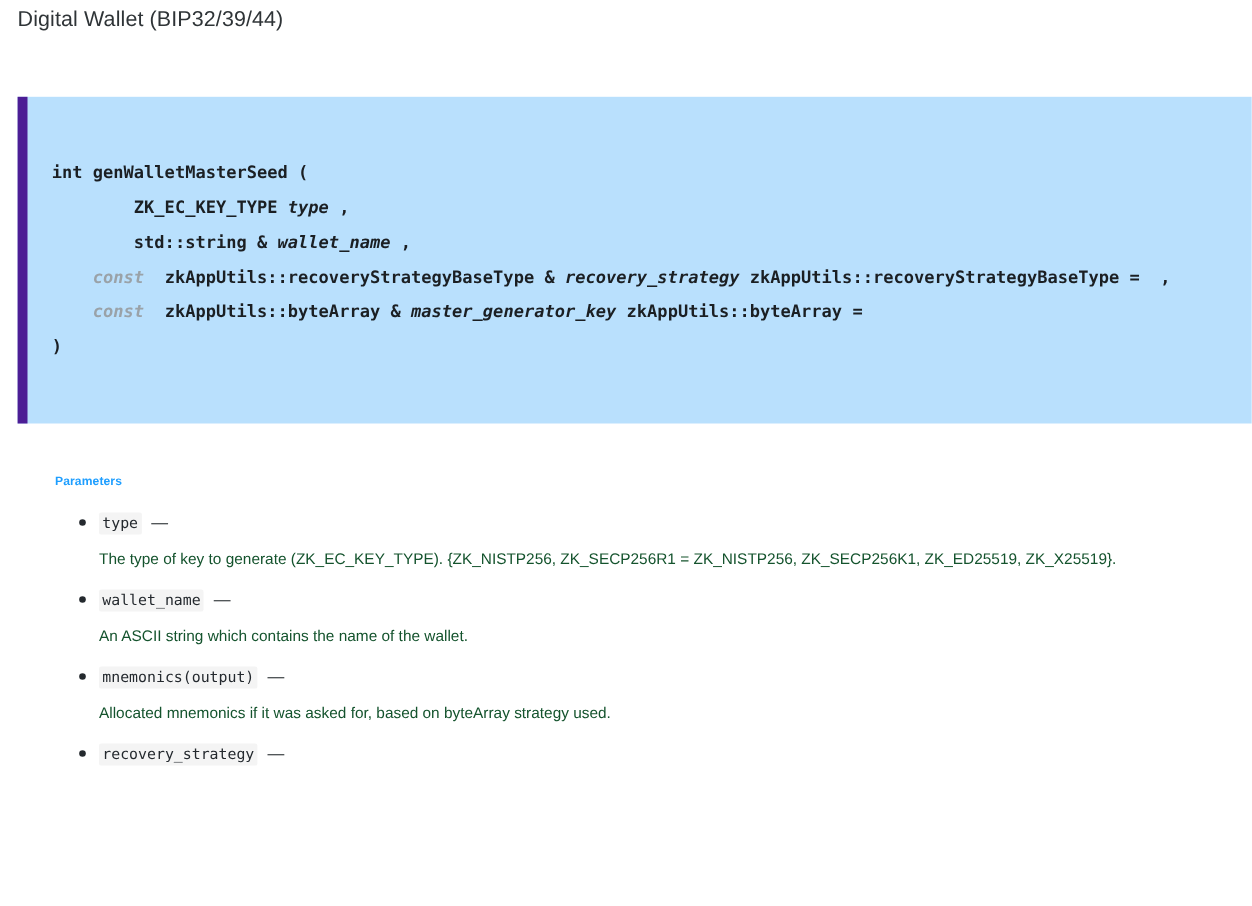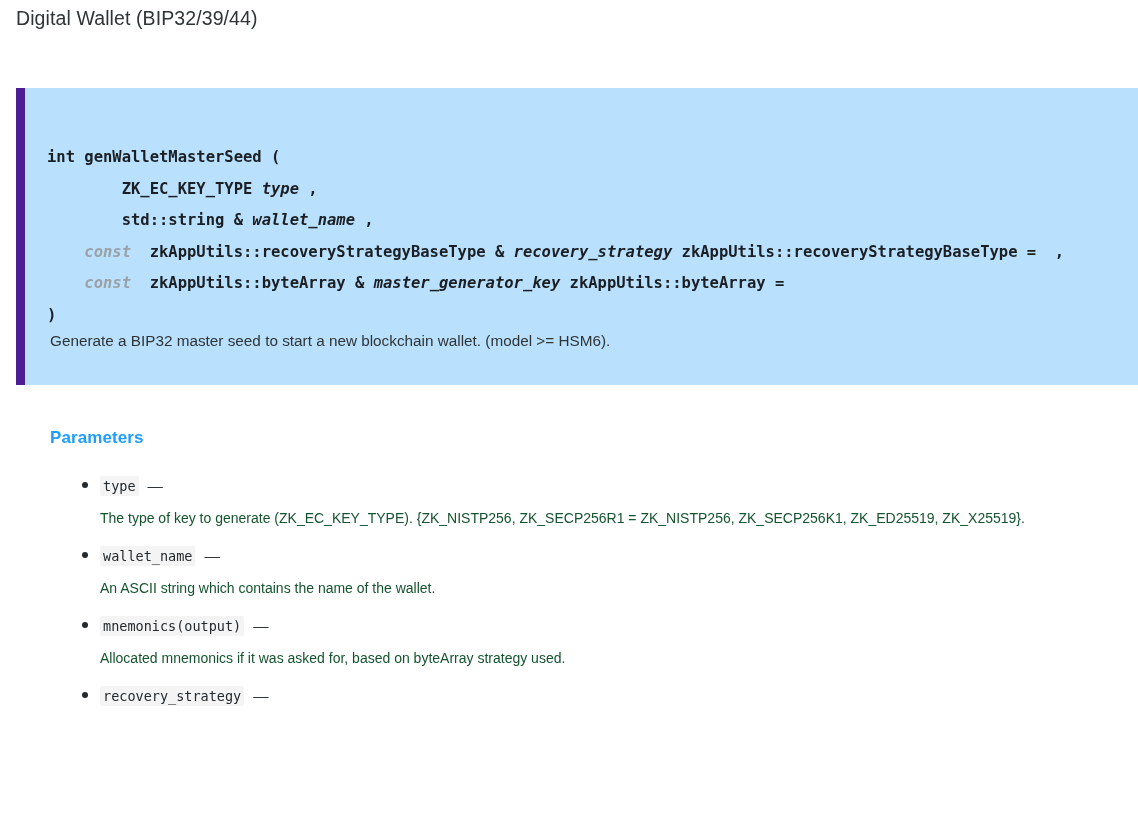--- a/index.html
+++ b/index.html
@@ -87,34 +87,34 @@
     line-height: 22px;
     color: #2f3437;
     margin: 0 0 18px 0;
   }
 
   
   .section-head {
     position: absolute;
     top: 427px;
     left: 50px;
-    font-size: 17px;
+    font-size: 11px;
     font-weight: bold;
     color: #1e9eff;
     margin: 0;
     line-height: 22px;
     letter-spacing: 0.1px;
   }
 
   .param-list {
     position: absolute;
     top: 466px;
     left: 50px;
     right: 32px;
-    margin: 10px;
+    margin: 0;
     padding: 0;
     list-style: none;
   }
 
   .param-item {
     position: relative;
     padding-left: 40px;
     margin-bottom: 17px;
   }
 
@@ -162,21 +162,20 @@
 
 <div class="page">
 
   <h1 class="page-title">Digital Wallet (BIP32/39/44)</h1>
 
   <div class="signature-block">
     <div id="signature-lines"><div class="sig-line"><span>int genWalletMasterSeed (</span></div><div class="sig-line"><span>        ZK_EC_KEY_TYPE </span><span class="param-ital">type</span><span> ,</span></div><div class="sig-line"><span>        std::string &amp; </span><span class="param-ital">wallet_name</span><span> ,</span></div><div class="sig-line"><span>    </span><span class="kw-const">const</span><span>  zkAppUtils::recoveryStrategyBaseType &amp; </span><span class="param-ital">recovery_strategy</span><span> zkAppUtils::recoveryStrategyBaseType =  ,</span></div><div class="sig-line"><span>    </span><span class="kw-const">const</span><span>  zkAppUtils::byteArray &amp; </span><span class="param-ital">master_generator_key</span><span> zkAppUtils::byteArray =</span></div><div class="sig-line"><span>)</span></div></div>
   </div>
 
   <div class="desc-wrap">
-    <p class="desc-para">Generate a BIP32 master seed to start a new blockchain wallet. (model &gt;= HSM6).</p>
   </div>
 
   <h2 class="section-head">Parameters</h2>
 
   <ul class="param-list" id="param-list">
       <li class="param-item">
         <span class="param-bullet"></span>
         <div class="param-head"><code class="param-name">type</code><span class="param-dash">—</span></div>
         <div class="param-desc">The type of key to generate (ZK_EC_KEY_TYPE). {ZK_NISTP256, ZK_SECP256R1 = ZK_NISTP256, ZK_SECP256K1, ZK_ED25519, ZK_X25519}.</div>
       </li>

